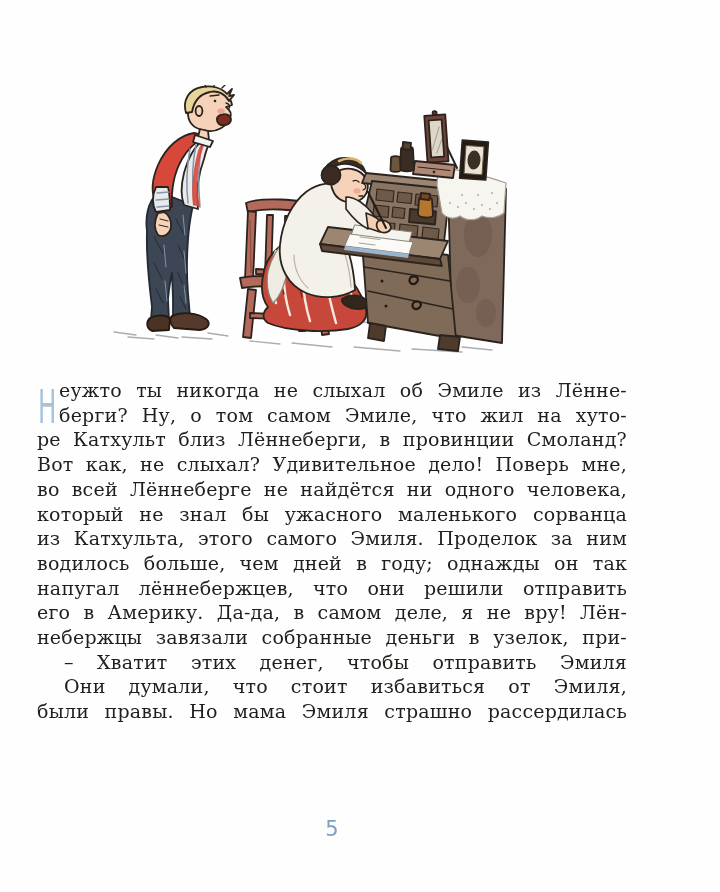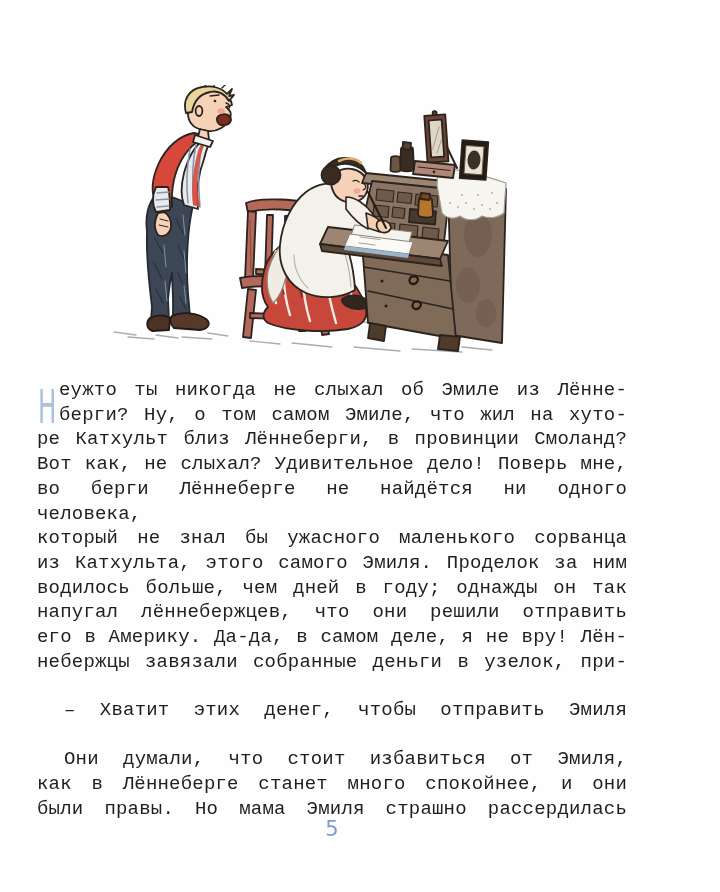--- a/index.html
+++ b/index.html
@@ -24,22 +24,22 @@
     left: 37px; top: 378px;
     width: 590px;
     color: #211e1b;
   }
   .tl {
     font-size: 19px;
     line-height: 24.7px;
     letter-spacing: 0.2px;
     white-space: normal;
   }
-  .j { text-align: justify; text-align-last: justify; font-family: Liberation Mono, monospace; }
-  .ind { text-indent: 27px; margin-top: 24px; }
+  .j { text-align: justify; text-align-last: justify; }
+  .ind { text-indent: 27px; }
   .dcap { padding-left: 22px; }
   .dropcap-wrap { position: relative; }
   .dropcap {
     position: absolute;
     left: 1px; top: 5px;
     font-family: "DejaVu Sans", sans-serif;
     font-size: 47px; line-height: 1;
     font-weight: 400;
     color: #a9c2dc;
     transform: scaleX(0.52);
@@ -251,28 +251,27 @@
   </svg>
 
   <div class="text-block">
     <div class="dropcap-wrap">
       <span class="dropcap">Н</span>
       <div class="tl j dcap">еужто ты никогда не слыхал об Эмиле из Лённе-</div>
       <div class="tl j dcap">берги? Ну, о том самом Эмиле, что жил на хуто-</div>
     </div>
     <div class="tl j">ре Катхульт близ Лённеберги, в провинции Смоланд?</div>
     <div class="tl j">Вот как, не слыхал? Удивительное дело! Поверь мне,</div>
-    <div class="tl j">во берги Лённеберге не найдётся ни одного человека,</div>
+    <div class="tl j">во всей Лённеберге не найдётся ни одного человека,</div>
     <div class="tl j">который не знал бы ужасного маленького сорванца</div>
     <div class="tl j">из Катхульта, этого самого Эмиля. Проделок за ним</div>
     <div class="tl j">водилось больше, чем дней в году; однажды он так</div>
     <div class="tl j">напугал лённебержцев, что они решили отправить</div>
     <div class="tl j">его в Америку. Да-да, в самом деле, я не вру! Лён-</div>
     <div class="tl j">небержцы завязали собранные деньги в узелок, при-</div>
     <div class="tl j ind">– Хватит этих денег, чтобы отправить Эмиля</div>
     <div class="tl j ind">Они думали, что стоит избавиться от Эмиля,</div>
-    <div class="tl j">как в Лённеберге станет много спокойнее, и они</div>
     <div class="tl j">были правы. Но мама Эмиля страшно рассердилась</div>
   </div>
 
   <div class="page-number">5</div>
 
 </div>
 
 </body></html>

